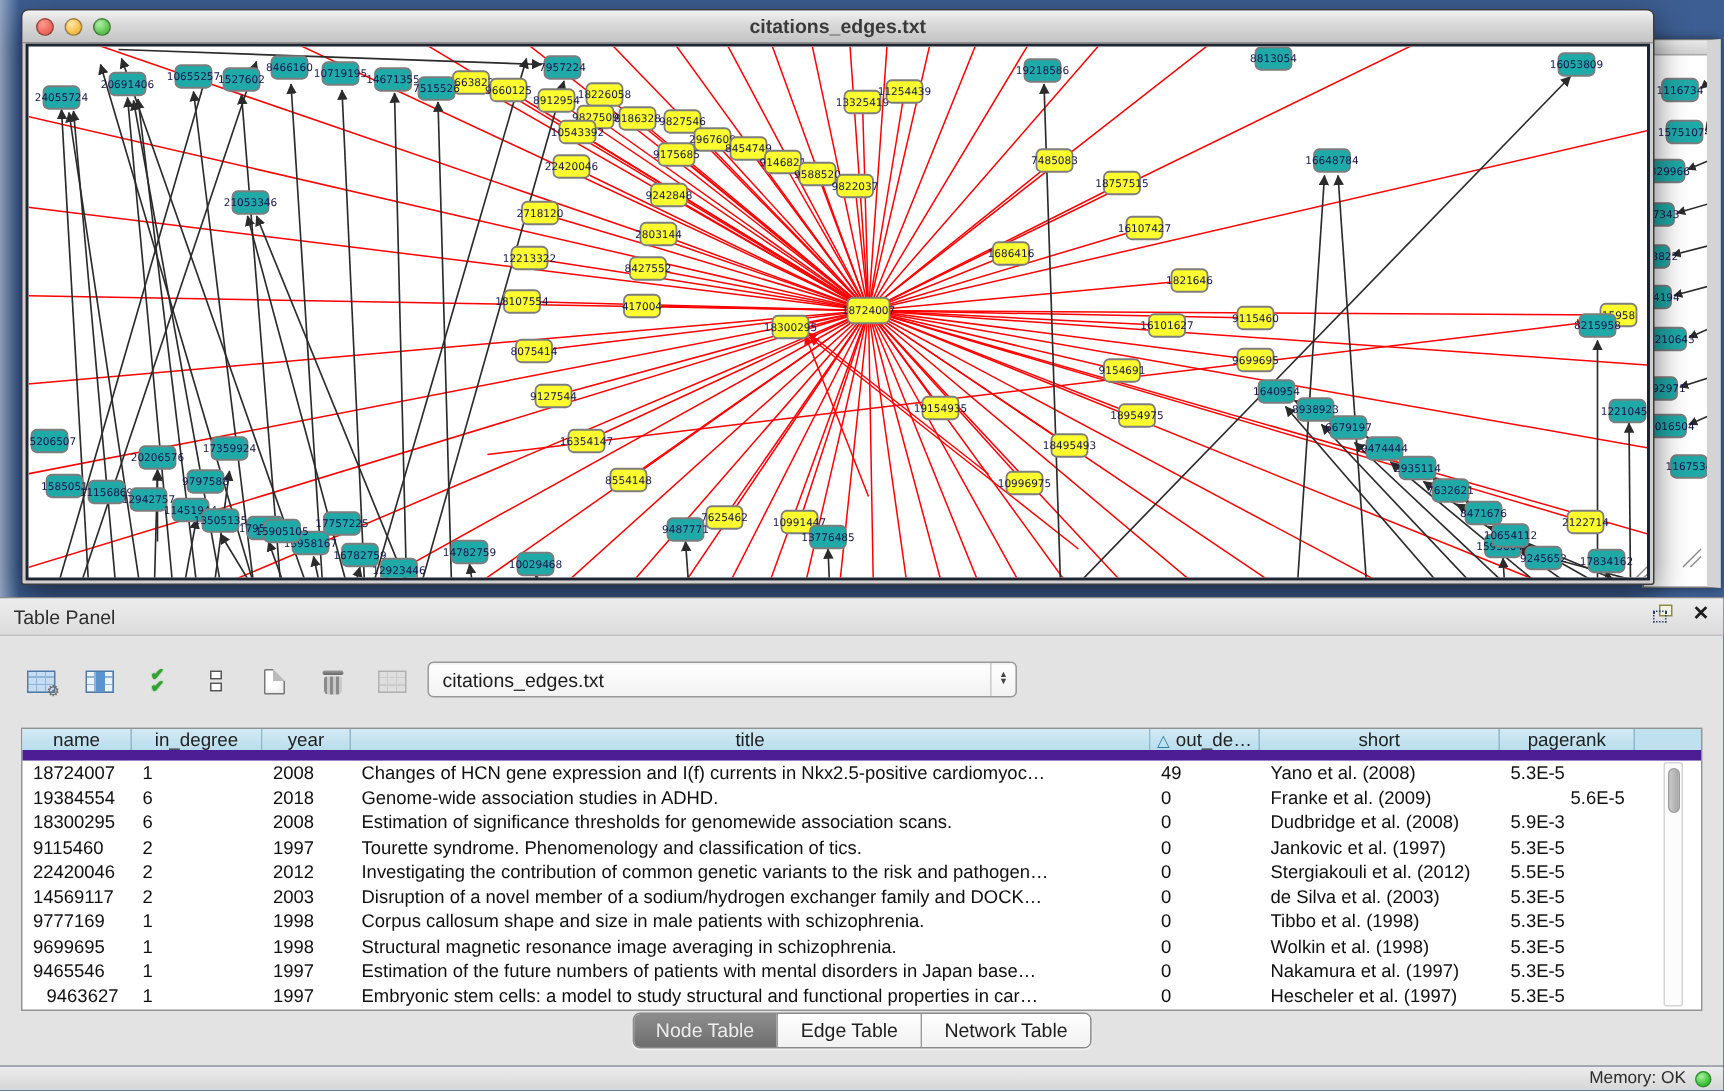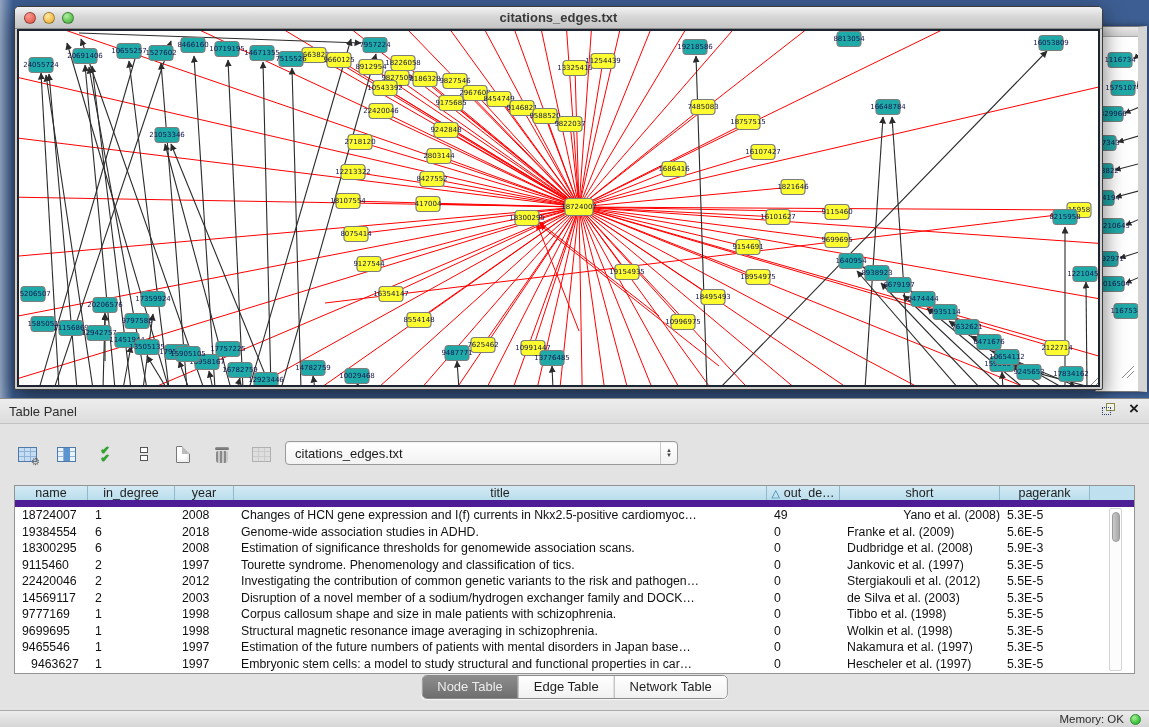--- a/index.html
+++ b/index.html
@@ -772,31 +772,31 @@
         <div class="th" style="width: 160px;">short</div>
         <div class="th" style="width: 90px;">pagerank</div>
       </div>
     <div class="tbody" id="tbody">
         <div class="tr">
           <div class="td" style="width: 73px;">18724007</div>
           <div class="td" style="width: 87px;">1</div>
           <div class="td" style="width: 59px;">2008</div>
           <div class="td" style="width: 533px;">Changes of HCN gene expression and I(f) currents in Nkx2.5-positive cardiomyoc…</div>
           <div class="td" style="width: 73px;">49</div>
-          <div class="td" style="width: 160px; text-align: right;">Yano et al. (2008)</div>
+          <div class="td" style="width: 160px;">Yano et al. (2008)</div>
           <div class="td" style="width: 90px;">5.3E-5</div>
         </div>
         <div class="tr">
           <div class="td" style="width: 73px;">19384554</div>
           <div class="td" style="width: 87px;">6</div>
           <div class="td" style="width: 59px;">2018</div>
           <div class="td" style="width: 533px;">Genome-wide association studies in ADHD.</div>
           <div class="td" style="width: 73px;">0</div>
           <div class="td" style="width: 160px;">Franke et al. (2009)</div>
-          <div class="td" style="width: 90px;">5.6E-5</div>
+          <div class="td" style="width: 90px; margin-left: 40px;">5.6E-5</div>
         </div>
         <div class="tr">
           <div class="td" style="width: 73px;">18300295</div>
           <div class="td" style="width: 87px;">6</div>
           <div class="td" style="width: 59px;">2008</div>
           <div class="td" style="width: 533px;">Estimation of significance thresholds for genomewide association scans.</div>
           <div class="td" style="width: 73px;">0</div>
           <div class="td" style="width: 160px;">Dudbridge et al. (2008)</div>
           <div class="td" style="width: 90px;">5.9E-3</div>
         </div>

